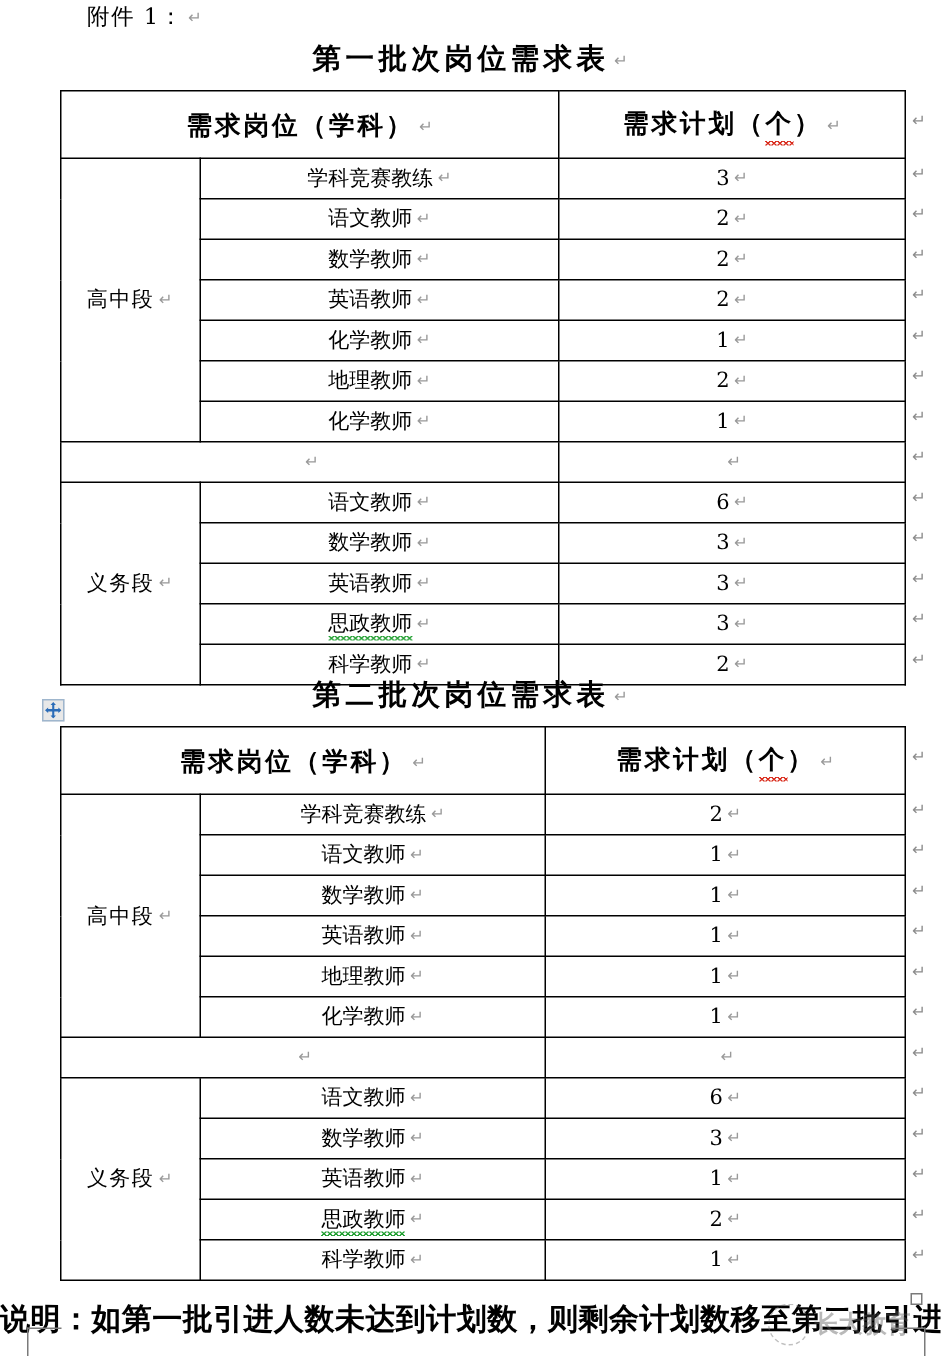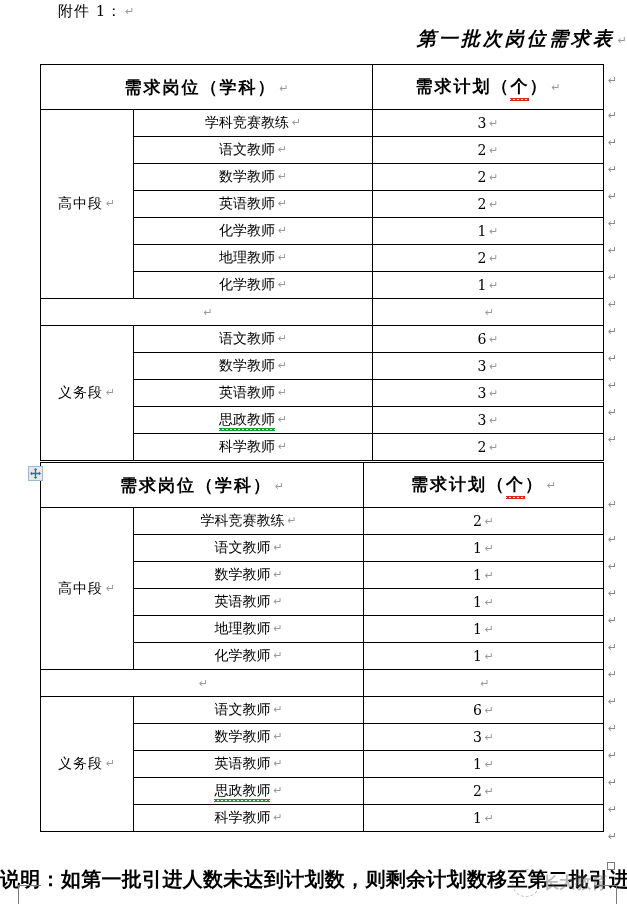--- a/index.html
+++ b/index.html
@@ -70,35 +70,34 @@
     font-family: "DejaVu Sans", "Liberation Sans", sans-serif;
     left: 608px;
   }
 
   
   .section { position: absolute; left: 0; width: 627px; }
   #section-0 { top: 26px; }
   #section-1 { top: 450px; }
 
   .doc-title {
-    text-align: right;
+    text-align: center;
     font-size: 19px;
     font-weight: bold;
     letter-spacing: 3px;
     margin: 0 0 8px 0;
     font-family: "DejaVu Serif", "Liberation Serif", serif;
     white-space: nowrap;
-    font-style: italic;
   }
   .doc-title .pilcrow { letter-spacing: 0; font-weight: normal; }
 
   
   table.need-table {
     border-collapse: collapse;
-    margin: 12px 0 0 40px;
+    margin: 0 0 0 40px;
     width: 563px;
     table-layout: fixed;
     background: #fff;
   }
   table.need-table td {
     border: 1px solid #000000;
     padding: 0;
     text-align: center;
     vertical-align: middle;
     font-size: 14px;
@@ -288,20 +287,21 @@
           <td><span>3</span><span class="pilcrow">↵</span></td>
         </tr>
         <tr>
           <td><span>科学教师</span><span class="pilcrow">↵</span></td>
           <td><span>2</span><span class="pilcrow">↵</span></td>
         </tr>
       </tbody>
     </table>
   </div>
 <div class="section" id="section-1">
+    <div class="doc-title"><span>第二批次岗位需求表</span><span class="pilcrow">↵</span></div>
     <table class="need-table">
       <colgroup>
         <col class="col-group-b">
         <col class="col-subject-b">
         <col class="col-plan-b">
       </colgroup>
       <tbody>
         <tr>
           <td class="head-cell" colspan="2"><span>需求岗位（学科）</span><span class="pilcrow">↵</span></td>
           <td class="head-cell" colspan="1"><span>需求计划（<span class="squiggle-red">个</span>）</span><span class="pilcrow">↵</span></td>

